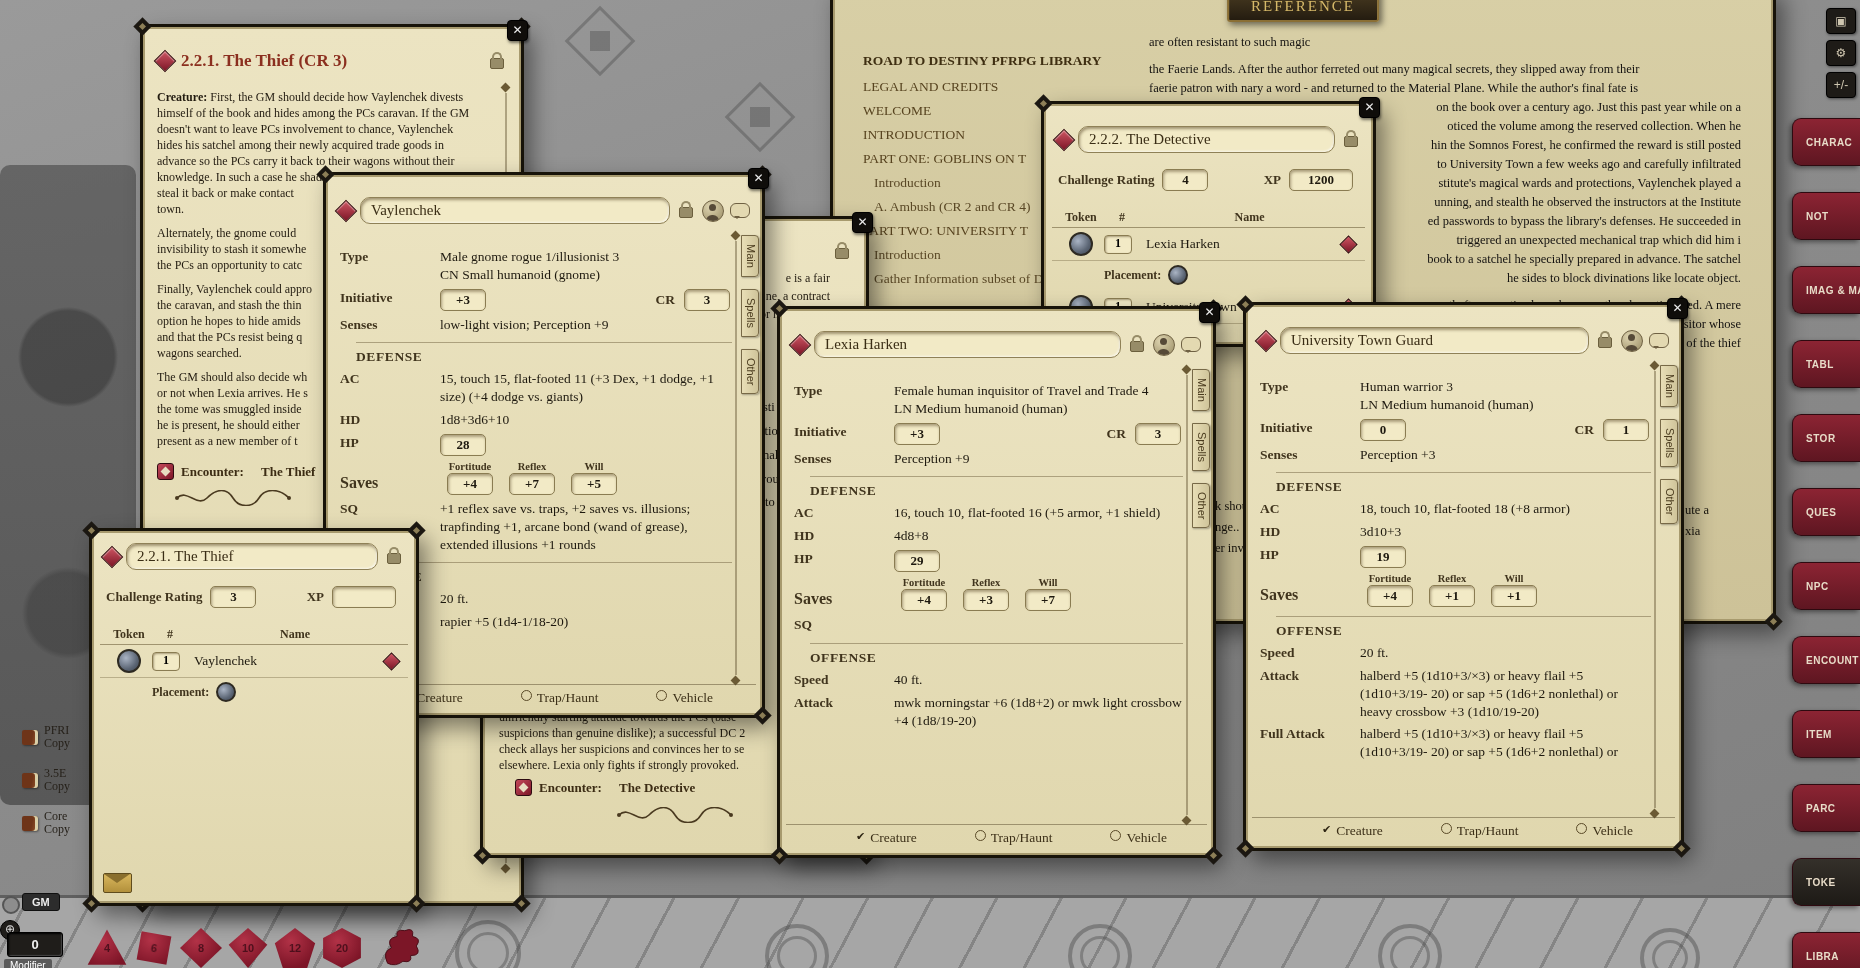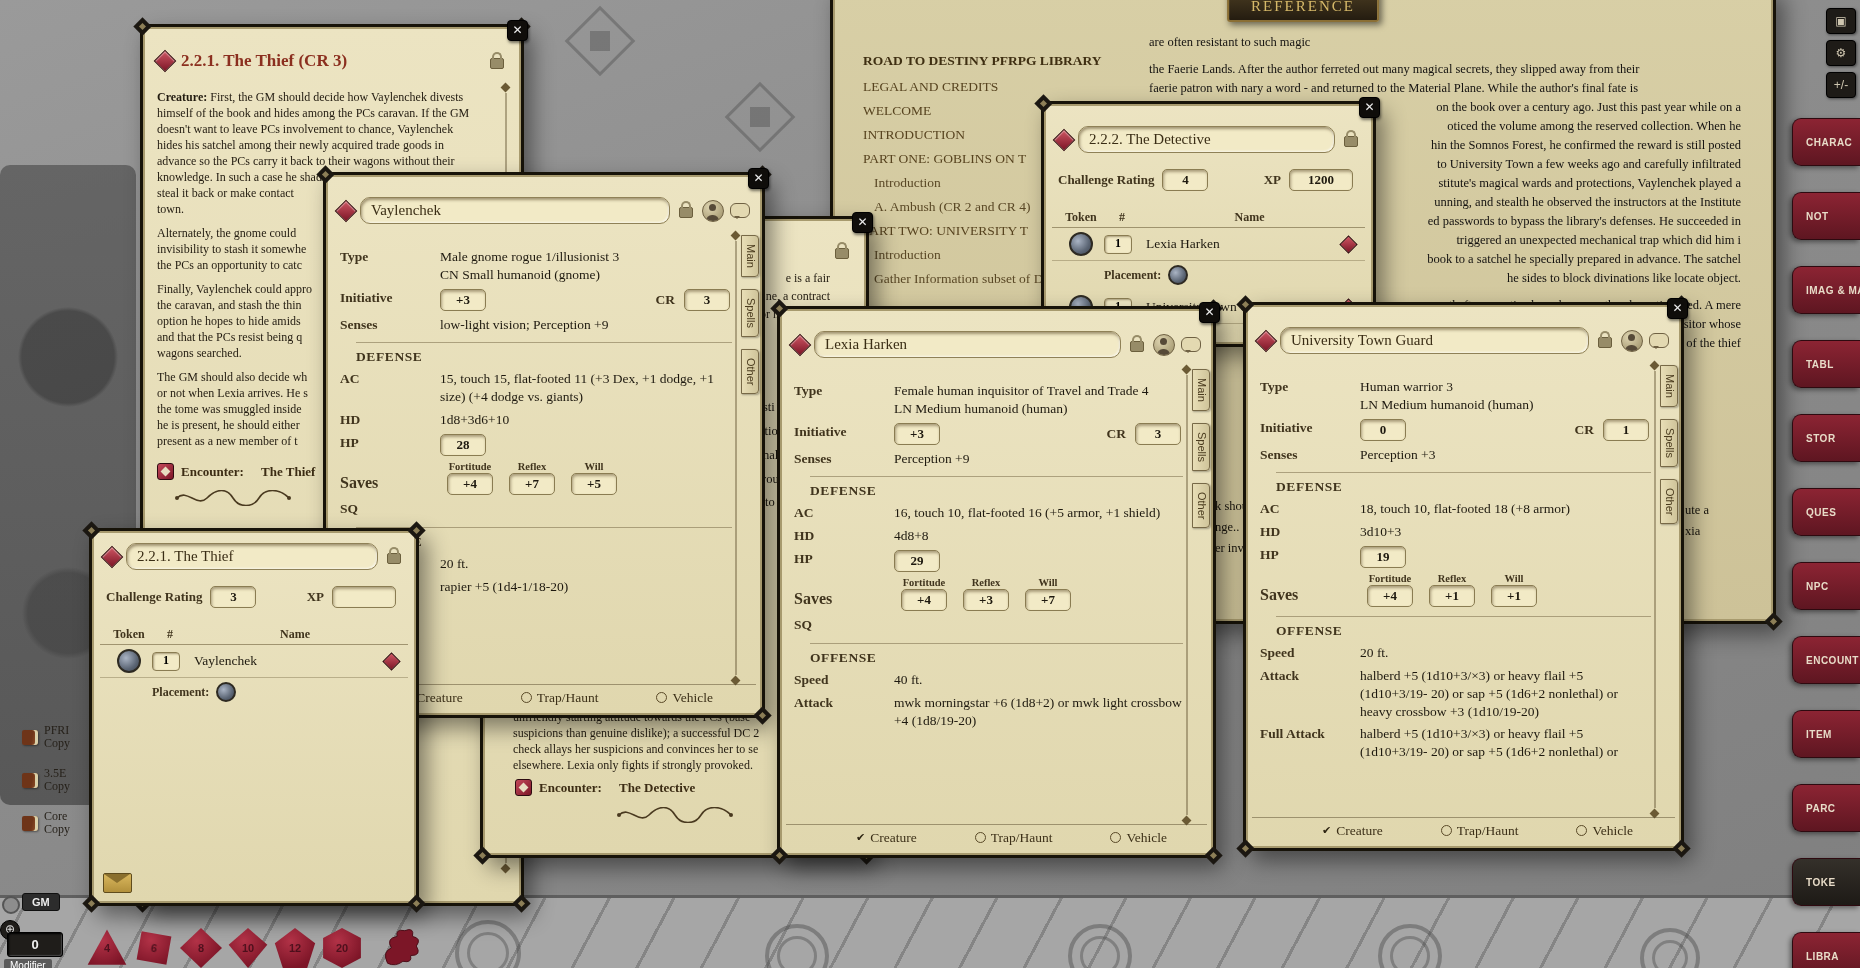--- a/index.html
+++ b/index.html
@@ -70,21 +70,21 @@
   .tabstrip{position:absolute;top:60px;right:3px;width:18px;display:flex;flex-direction:column;gap:12px;z-index:2}
   .vtab{writing-mode:vertical-rl;background:linear-gradient(90deg,#e8deb6,#cfc49a);
     border:1px solid #776947;border-radius:0 4px 4px 0;color:#4a3b1e;
     font:11px "Liberation Sans",sans-serif;padding:8px 1px;text-align:center;box-shadow:1px 1px 2px rgba(0,0,0,.3)}
   .scrolltrack{position:absolute;top:66px;bottom:40px;right:25px;width:2px;background:rgba(100,85,50,.45)}
   .scrolltrack::before,.scrolltrack::after{content:"";position:absolute;left:-3px;width:7px;height:7px;
     background:#6b5a34;transform:rotate(45deg)}
   .scrolltrack::before{top:-9px}.scrolltrack::after{bottom:-9px}
   .sheet-foot{position:absolute;left:6px;right:6px;bottom:5px;height:25px;border-top:1px solid rgba(90,75,45,.5);
     display:flex;align-items:center;gap:58px;padding-left:70px;font:13.5px "Liberation Serif",serif;color:#3c3018;background:rgba(0,0,0,0)}
-  .ritem{display:flex;align-items:center}
+  .ritem{display:flex;}
   .rg-check{font-size:11px;margin-right:5px;color:#2d2412}
   .rgo{display:inline-block;width:9px;height:9px;border:1.5px solid #5a4a28;border-radius:50%;margin-right:5px}
   
   .enc-cr{display:flex;align-items:center;gap:8px;margin:16px 14px 0;font:13px "Liberation Serif",serif}
   .enc-cr .elabel{font-weight:bold;color:#40341d}
   .enc-cr .xpgroup{margin-left:auto;display:flex;align-items:center;gap:8px;padding-right:6px}
   .vbox.xp{min-width:62px}
   .enc-head{display:flex;margin:16px 8px 0;padding:3px 6px 2px;border-bottom:1px solid rgba(100,85,50,.55);
     font:bold 12px "Liberation Serif",serif;color:#40341d}
   .ch-token{width:46px;text-align:center}.ch-num{width:36px;text-align:center}.ch-name{flex:1;text-align:center}
@@ -112,21 +112,21 @@
   .sline.sp{height:8px}
   .sline b{color:#221b10}
   .enc-link{display:flex;align-items:center;gap:7px;margin:14px 0 0 14px;font:bold 13px "Liberation Serif",serif;color:#3c2c14}
   .linkicon{width:15px;height:15px;background:linear-gradient(135deg,#c4495a,#7c1627);
     border:1px solid #2d0a10;border-radius:3px;position:relative;flex-shrink:0}
   .linkicon::after{content:"";position:absolute;inset:4px;background:#e8ddc0;transform:rotate(45deg)}
   .flourish{display:block;margin:10px 0 0 30px}
   .floater{position:absolute;white-space:nowrap;font:12.5px "Liberation Serif",serif;color:#17130c}
   
   .sd-frags{position:absolute;right:36px;top:50px;text-align:right;font:12px "Liberation Serif",serif;line-height:18px;color:#221b10}
-  .sd-bottom{position:absolute;left:30px;top:490px;font:12px "Liberation Serif",serif;line-height:16px;color:#221b10}
+  .sd-bottom{position:absolute;left:16px;top:490px;font:12px "Liberation Serif",serif;line-height:16px;color:#221b10}
   .sd-bottom div{white-space:nowrap}
   .sd-link{position:absolute;left:32px;top:560px;margin:0}
   .sd-flourish{position:absolute;left:50%;transform:translateX(-50%);top:588px;margin:0}
   
   .ref{background:linear-gradient(#d8cfa6,#cdc298)}
   .ref-plate{position:absolute;top:0;left:50%;transform:translateX(-50%);padding:7px 22px 5px;
     background:linear-gradient(#4a3c22,#241c10);border:2px solid #8a6f35;border-radius:3px;
     color:#d6b969;font:15px "Liberation Serif",serif;letter-spacing:2px;box-shadow:2px 3px 6px rgba(0,0,0,.5);z-index:2}
   .ref-nav{position:absolute;left:30px;top:64px;width:272px;font:13.5px "Liberation Serif",serif;color:#57431f}
   .navline{white-space:nowrap;overflow:hidden;margin-bottom:8px;cursor:pointer}
@@ -502,20 +502,21 @@
         <div class="fval"><span class="vbox">28</span></div>
         </div>
       <div class="saves-row">
         <span class="flabel">Saves</span>
         <span class="savecol"><span class="slabel">Fortitude</span><span class="vbox">+4</span></span>
         <span class="savecol"><span class="slabel">Reflex</span><span class="vbox">+7</span></span>
         <span class="savecol"><span class="slabel">Will</span><span class="vbox">+5</span></span>
       </div>
       <div class="frow">
           <span class="flabel">SQ</span>
+        <div class="fval">+1 reflex save vs. traps, +2 saves vs. illusions; trapfinding +1, arcane bond (wand of grease), extended illusions +1 rounds</div>
         </div>
       <div class="sect">OFFENSE</div>
       <div class="frow">
           <span class="flabel">Speed</span>
         <div class="fval">20 ft.</div>
         </div>
       <div class="frow">
           <span class="flabel">Attack</span>
         <div class="fval">rapier +5 (1d4-1/18-20)</div>
         </div>

